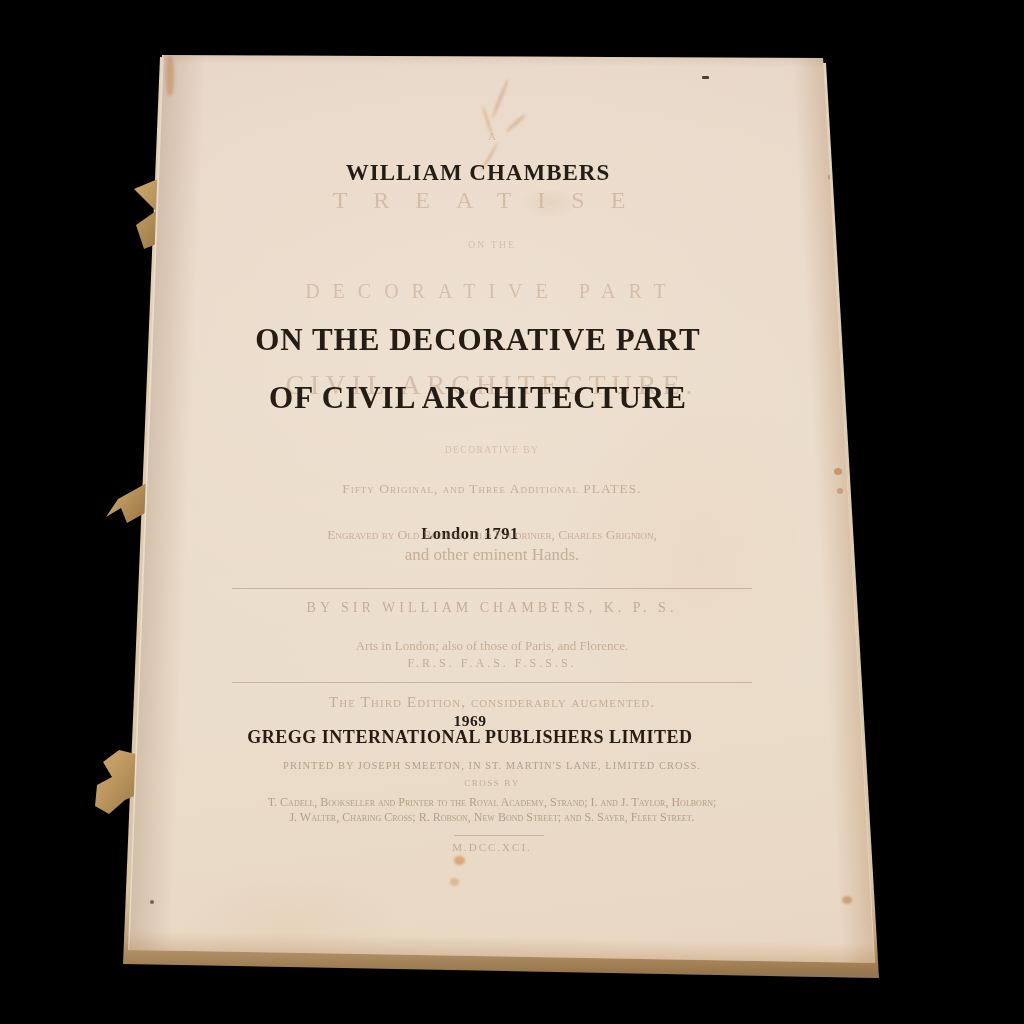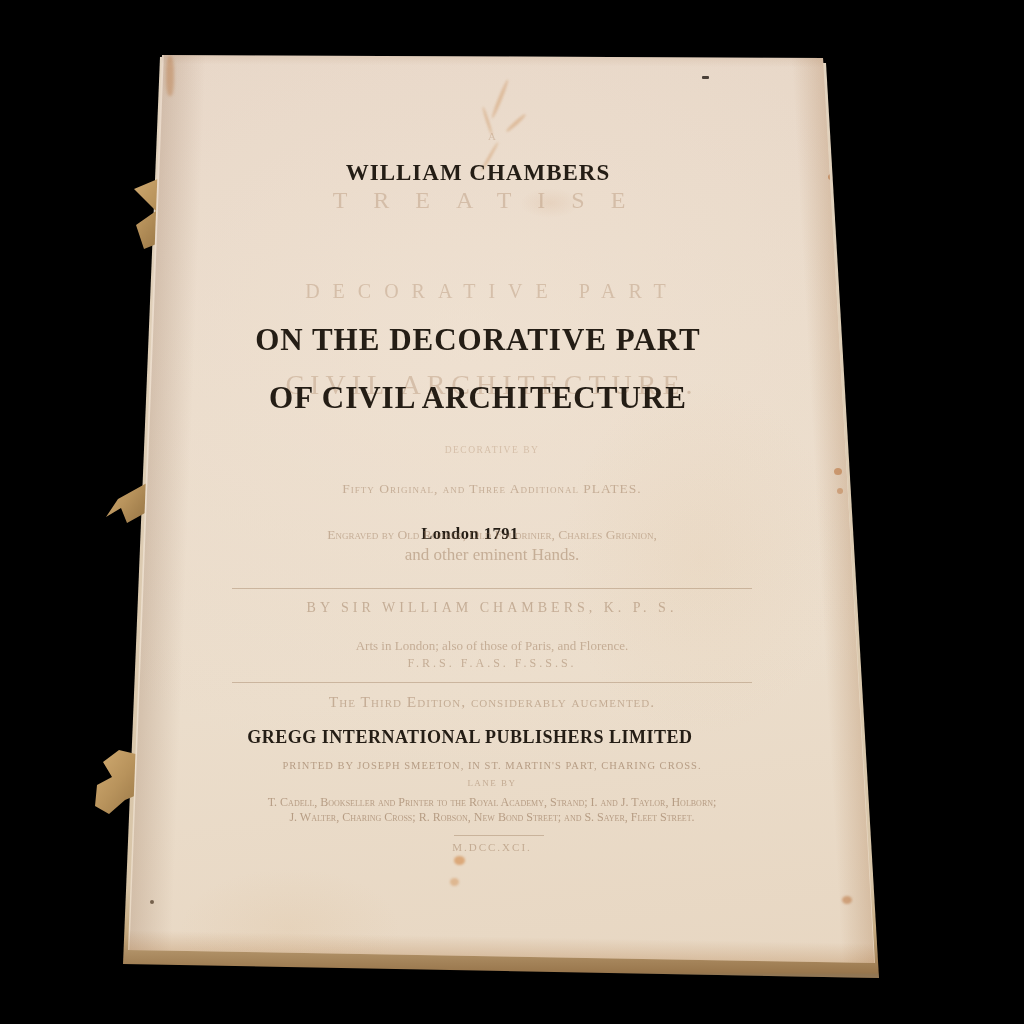--- a/index.html
+++ b/index.html
@@ -141,38 +141,40 @@
       <div class="stain rust4"></div>
       <div class="stain rust5"></div>
       <div class="stain rust6"></div>
       <div class="stain speck1"></div>
       <div class="stain speck2"></div>
 
       <div class="text-layer">
         <div class="line ghost g-faint l-ghost-a">A</div>
         <div class="line ink l-william">WILLIAM CHAMBERS</div>
         <div class="line ghost g-faint l-ghost-treatise">TREATISE</div>
+        <div class="line ghost g-faint l-ghost-onthe">ON THE</div>
         <div class="line ghost g-faint l-ghost-decorative">DECORATIVE PART</div>
         <div class="line ink l-onthedec">ON THE DECORATIVE PART</div>
         <div class="line ghost g-faint l-ghost-civarch">CIVIL ARCHITECTURE.</div>
         <div class="line ink l-ofciv">OF CIVIL ARCHITECTURE</div>
         <div class="line ghost g-faint l-ghost-illustrated">DECORATIVE BY</div>
         <div class="line ghost g-mid sc l-ghost-fifty">Fifty Original, and Three Additional PLATES.</div>
         <div class="line ink shift-l l-london">London 1791</div>
         <div class="line ghost g-mid sc l-ghost-engraved">Engraved by Old Rooker, Old Foudrinier, Charles Grignion,</div>
         <div class="line ghost g-mid l-ghost-hands">and other eminent Hands.</div>
         <div class="grule r1"></div>
         <div class="line ghost g-mid l-ghost-bysir">BY SIR WILLIAM CHAMBERS, K. P. S.</div>
         <div class="line ghost g-mid l-ghost-arts">Arts in London; also of those of Paris, and Florence.</div>
         <div class="line ghost g-mid l-ghost-frs">F.R.S.  F.A.S.  F.S.S.S.</div>
         <div class="grule r2"></div>
         <div class="line ghost g-mid sc l-ghost-third">The Third Edition, considerably augmented.</div>
+        <div class="line ink shift-l l-1969">1969</div>
         <div class="line ink shift-l l-gregg">GREGG INTERNATIONAL PUBLISHERS LIMITED</div>
-        <div class="line ghost g-dark l-ghost-printed">PRINTED BY JOSEPH SMEETON, IN ST. MARTIN'S PART, CHARING CROSS.</div>
-        <div class="line ghost g-mid l-ghost-soldby">LANE BY</div>
+        <div class="line ghost g-dark l-ghost-printed">PRINTED BY JOSEPH SMEETON, IN ST. MARTIN'S LANE, LIMITED CROSS.</div>
+        <div class="line ghost g-mid l-ghost-soldby">CROSS BY</div>
         <div class="line ghost g-dark sc l-ghost-cadell">T. Cadell, Bookseller and Printer to the Royal Academy, Strand; I. and J. Taylor, Holborn;</div>
         <div class="line ghost g-dark sc l-ghost-walter">J. Walter, Charing Cross; R. Robson, New Bond Street; and S. Sayer, Fleet Street.</div>
         <div class="grule r3"></div>
         <div class="line ghost g-mid l-ghost-mdcc">M.DCC.XCI.</div>
       </div>
     </div>
   </div>
 </div>
 
 </body></html>

